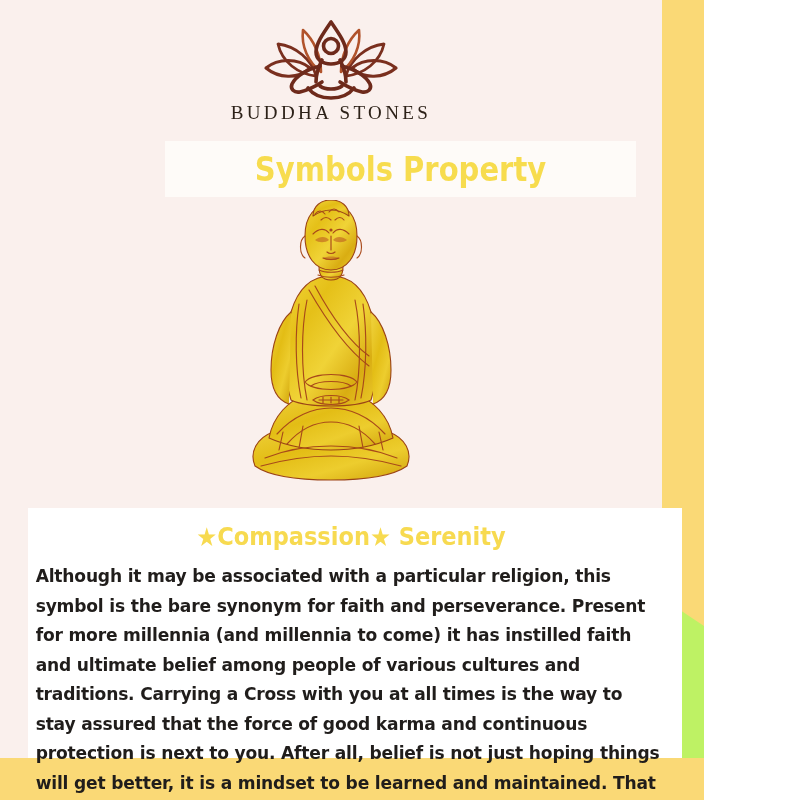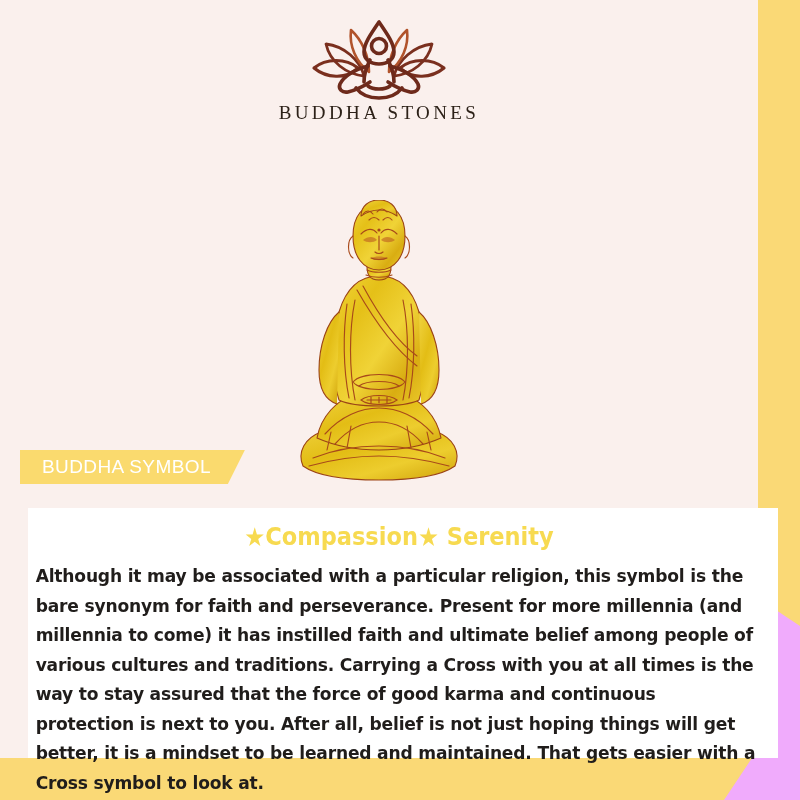--- a/index.html
+++ b/index.html
@@ -6,24 +6,24 @@
     margin: 0;
     padding: 0;
     background: #ffffff;
   }
   body {
     font-family: "Liberation Sans", sans-serif;
   }
 
   #page {
     position: relative;
-    width: 800px;
+    width: 704px;
     height: 800px;
     overflow: hidden;
-    background: #f0abfc;
+    background: #bef264;
   }
 
   
   .band {
     position: absolute;
     background: #fad976;
   }
 
   
   .band-top {
@@ -239,20 +239,23 @@
         <path d="M86 48 C 100 52, 110 58, 114 66 C 116 71, 112 75, 106 74 C 98 72, 90 68, 84 64"></path>
 
         <path d="M52 70 C 58 78, 68 80, 75 80 C 82 80, 92 78, 98 70"></path>
 
         <path d="M64 68 C 69 72, 81 72, 86 68"></path>
       </g>
     </svg>
     <div class="logo-wordmark">BUDDHA STONES</div>
   </div>
 
+  <div class="title-banner">
+    <div class="title-text">Symbols Property</div>
+  </div>
 
   <div class="buddha-wrap">
     <svg class="buddha-svg" viewBox="0 0 176 288">
       <defs>
         <linearGradient id="goldv" x1="0" y1="0" x2="1" y2="1">
           <stop offset="0%" stop-color="#f2d53a"></stop>
           <stop offset="28%" stop-color="#e5c018"></stop>
           <stop offset="55%" stop-color="#f0d337"></stop>
           <stop offset="78%" stop-color="#d9ad12"></stop>
           <stop offset="100%" stop-color="#eccb2c"></stop>
@@ -327,23 +330,20 @@
         <path d="M34 234 C 50 216, 70 208, 88 208 C 106 208, 126 216, 142 234"></path>
         <path d="M44 244 C 58 228, 72 222, 88 222 C 104 222, 118 228, 132 244"></path>
 
         <path d="M22 258 C 42 250, 66 246, 88 246 C 110 246, 134 250, 154 258"></path>
         <path d="M18 266 C 40 260, 64 256, 88 256 C 112 256, 136 260, 158 266"></path>
         <path d="M40 232 L 36 250 M60 226 L 56 248 M116 226 L 120 248 M136 232 L 140 250"></path>
       </g>
     </svg>
   </div>
 
-  <div class="symbol-tag">
-    <span class="symbol-tag-label">BUDDHA SYMBOL</span>
-  </div>
 
   <div class="content-block">
     <div class="keywords">
       <span class="kw-star">★</span><span>Compassion</span><span class="kw-star">★</span> <span>Serenity</span>
     </div>
     <p class="body-copy">Although it may be associated with a particular religion, this symbol is the bare synonym for faith and perseverance. Present for more millennia (and millennia to come) it has instilled faith and ultimate belief among people of various cultures and traditions. Carrying a Cross with you at all times is the way to stay assured that the force of good karma and continuous protection is next to you. After all, belief is not just hoping things will get better, it is a mindset to be learned and maintained. That gets easier with a Cross symbol to look at.</p>
   </div>
 
 </div>
 

